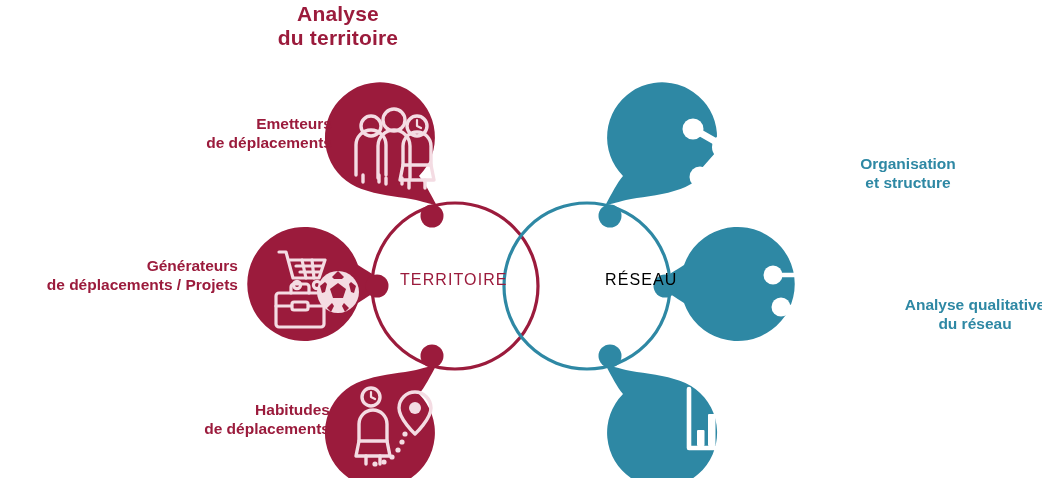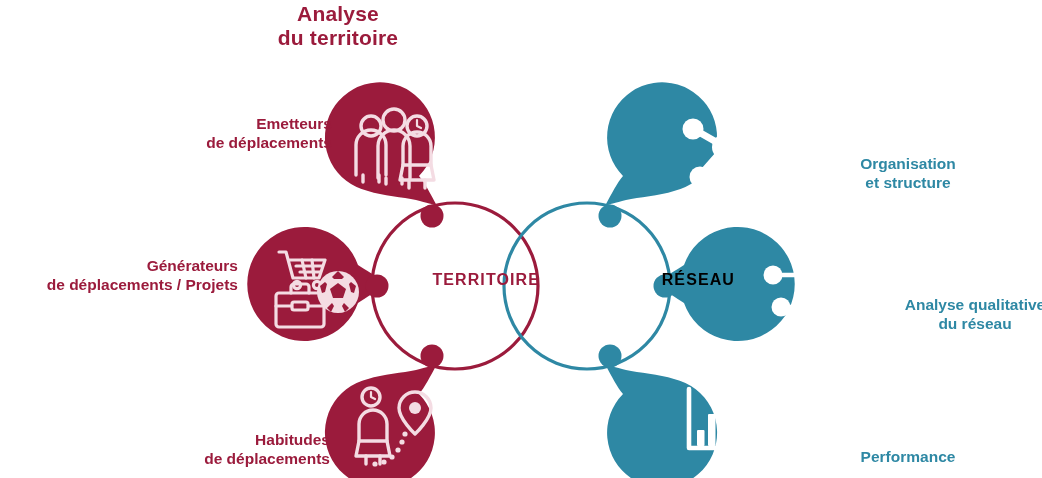--- a/index.html
+++ b/index.html
@@ -32,32 +32,32 @@
     line-height:19px;
     white-space:pre-line;
   }
   .lbl.red{color:#9B1B3C;}
   .lbl.teal{color:#2E88A4;}
   .lbl.right-al{text-align:right;}
   .lbl.left-al{text-align:center;margin-top:40px;}
 
   #lbl-emetteurs   {left:60px; top:114px; width:272px;}
   #lbl-generateurs {left:-46px;top:256px; width:284px;}
-  #lbl-habitudes   {left:58px; top:400px; width:272px;margin-top:30px;}
+  #lbl-habitudes   {left:58px; top:400px; width:272px;}
 
   #lbl-organisation{left:783px;top:114px; width:250px;}
   #lbl-qualitative {left:875px;top:255px; width:200px;}
   #lbl-performance {left:783px;top:407px; width:250px;}
 
   .center-cap{
     position:absolute;
-    font-weight:bold;
+    font-weight:normal;
     font-size:16px;
     letter-spacing:1.1px;
-    text-align:right;
+    text-align:left;
   }
   #cap-territoire{left:400px;top:271px;width:140px;color:#9B1B3C;}
   #cap-reseau{left:605px;top:271px;width:130px;color:#000000;}
 </style>
 </head>
 <body>
 
 <div id="stage">
 
   <svg width="1042" height="478" viewBox="0 0 1042 478" xmlns="http://www.w3.org/2000/svg">
@@ -236,18 +236,17 @@
 
   <div class="lbl red right-al" id="lbl-habitudes">Habitudes
 de déplacements</div>
 
   <div class="lbl teal left-al" id="lbl-organisation">Organisation
 et structure</div>
 
   <div class="lbl teal left-al" id="lbl-qualitative">Analyse qualitative
 du réseau</div>
 
-  <div class="lbl teal left-al" id="lbl-performance">Performance</div>
 
   <div class="center-cap" id="cap-territoire">TERRITOIRE</div>
 
   <div class="center-cap" id="cap-reseau">RÉSEAU</div>
 </div>
 
 </body></html>

